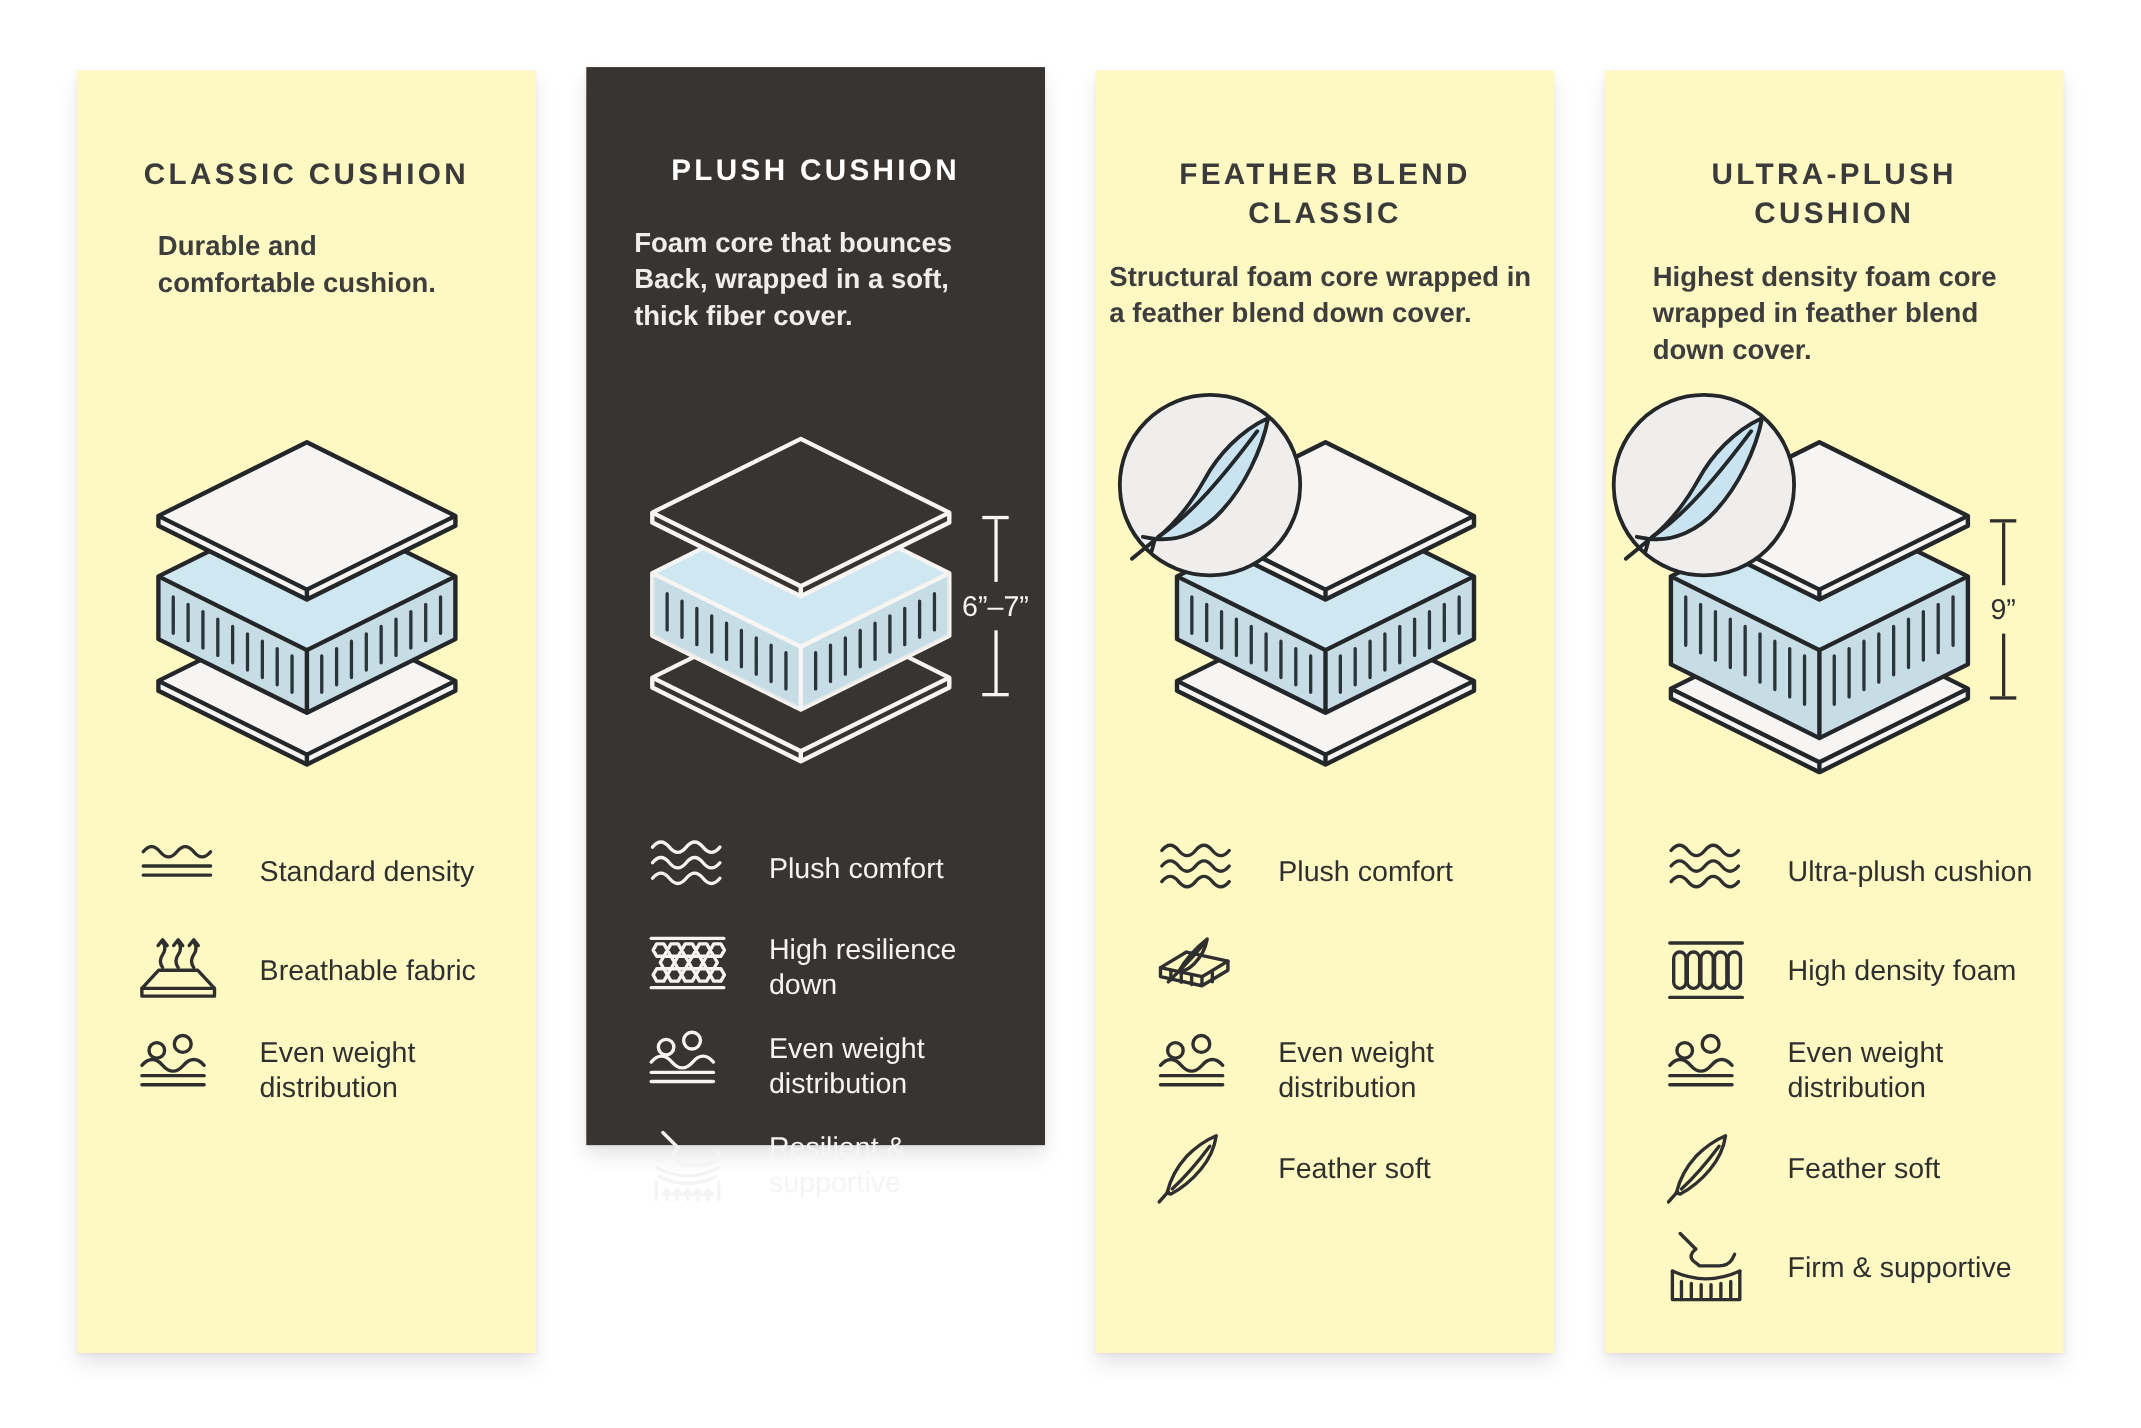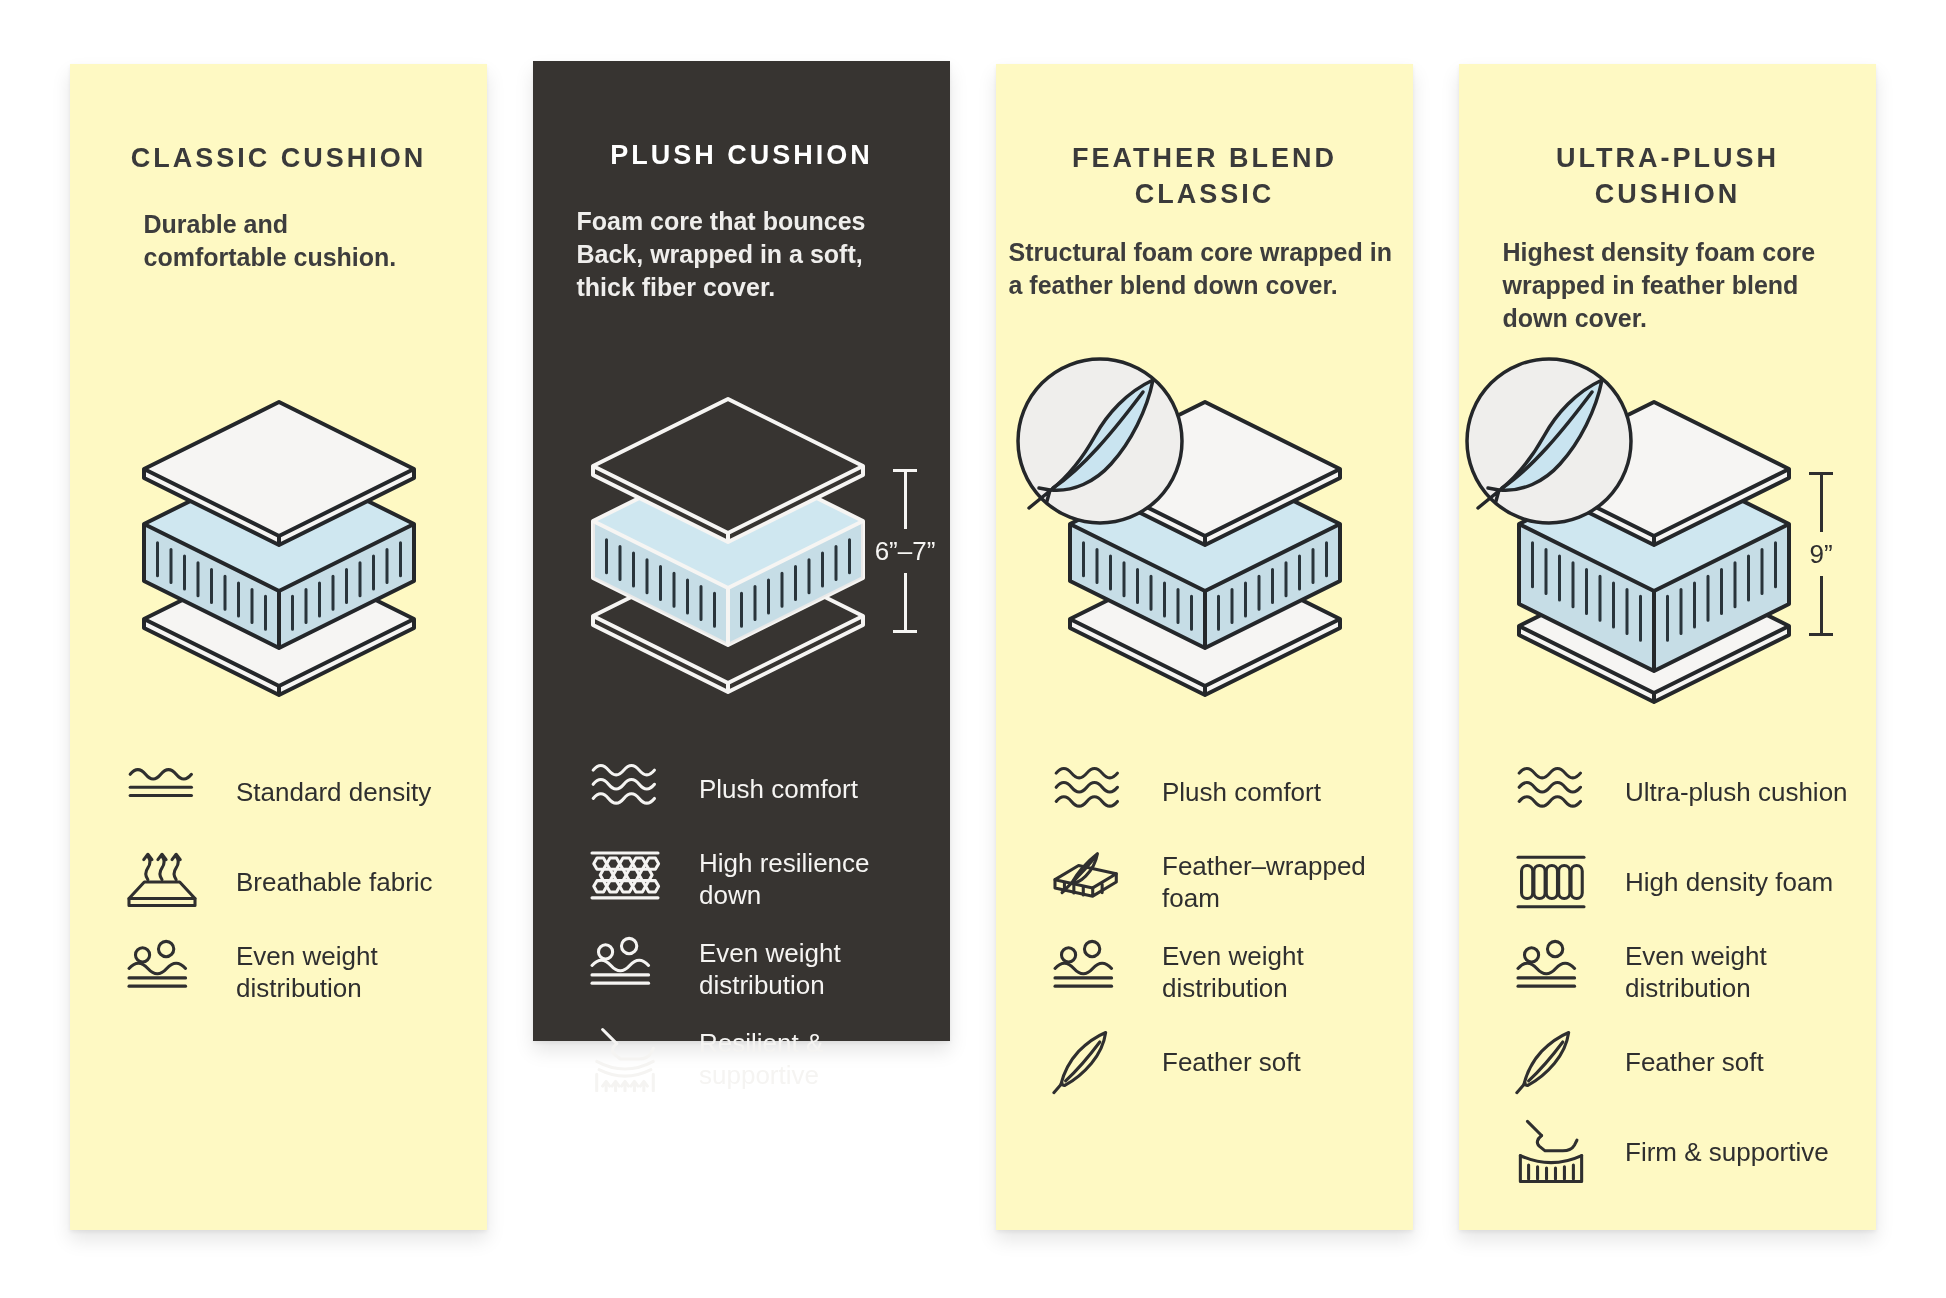--- a/index.html
+++ b/index.html
@@ -329,21 +329,20 @@
               </svg>
             </span>
           <span class="flabel">Plush comfort</span>
         </div>
         <div class="feature">
           <span class="ficon">
               <svg viewBox="0 0 64 56">
                 <use href="#i-featherfoam"></use>
               </svg>
             </span>
-          <span class="flabel">Feather–wrapped foam</span>
         </div>
         <div class="feature">
           <span class="ficon">
               <svg viewBox="0 0 64 56">
                 <use href="#i-weight"></use>
               </svg>
             </span>
           <span class="flabel">Even weight distribution</span>
         </div>
         <div class="feature">

